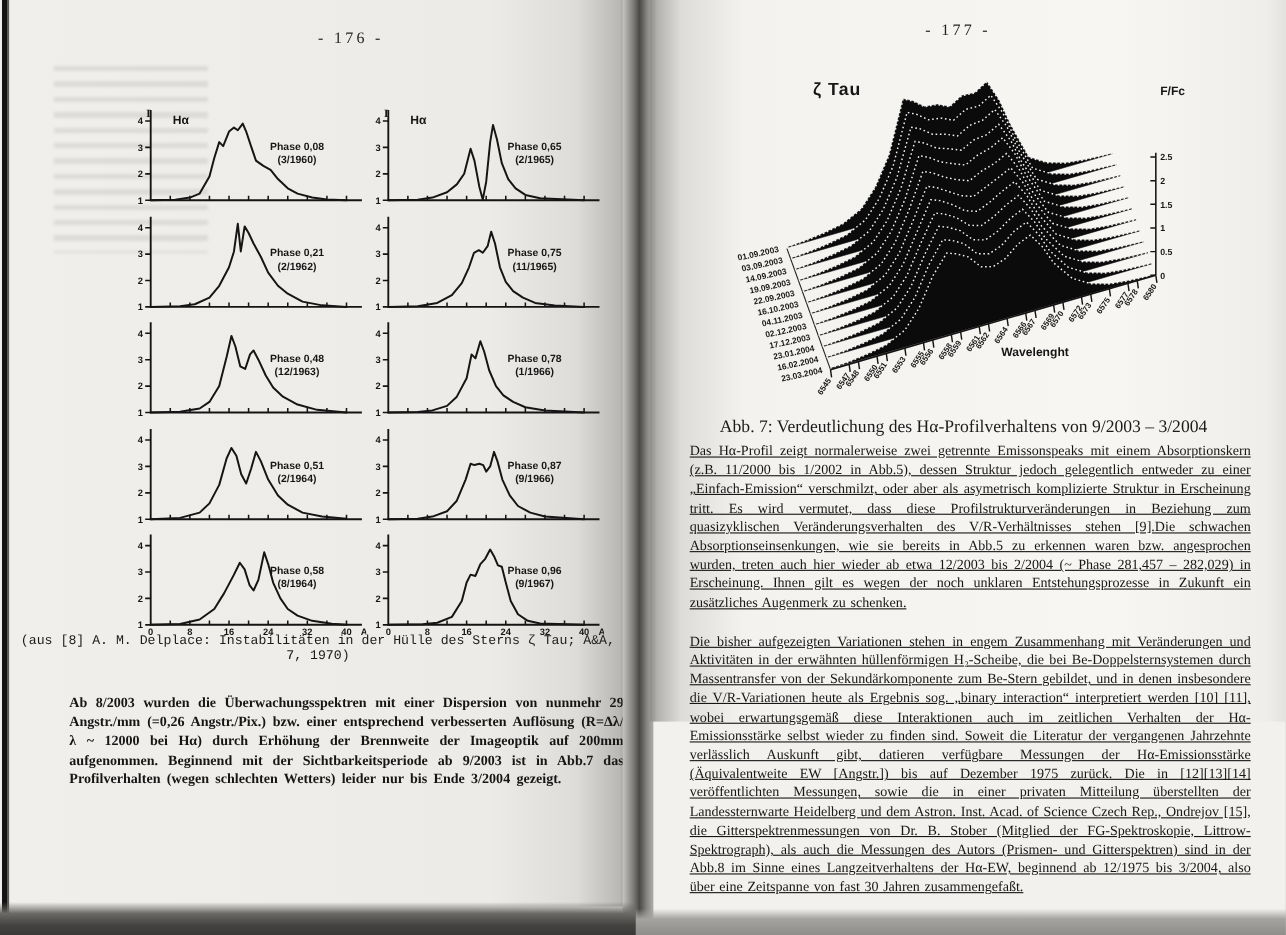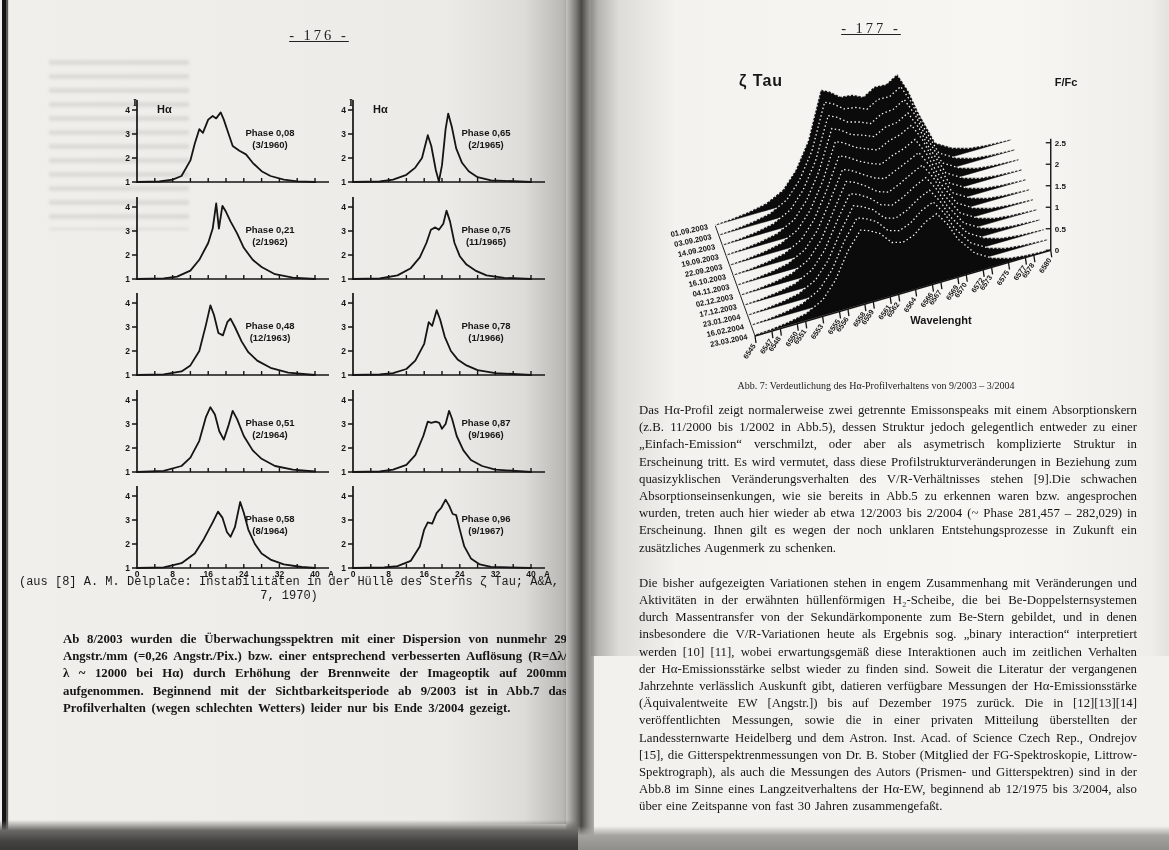--- a/index.html
+++ b/index.html
@@ -11,36 +11,36 @@
   .page-left{left:9px;width:560px;height:824px;
              background:linear-gradient(to right,#f0efeb 0%,#edebe7 78%,#dedcd8 92%,#bab8b4 99%,#9a9894 100%);}
   .page-right{left:591px;width:578px;height:656px;
               background:linear-gradient(to right,#8e8c88 0px,#b5b3af 7px,#dddcd8 28px,#f3f2ef 85px,#f7f6f3 420px,#efeeeb 560px,#e3e2df 578px);}
   .gutter{position:absolute;left:566px;top:0;width:28px;height:850px;
           background:linear-gradient(to right,#c7c5c1,#7e7c78 35%,#4a4946 55%,#8a8884 80%,#b0aeaa);}
   .bottom-shadow-left{position:absolute;left:0;top:820px;width:578px;height:30px;
           background:linear-gradient(to bottom,rgba(90,88,84,0) 0,#6b6966 35%,#454341 70%,#3a3836 100%);}
   .bottom-shadow-right{position:absolute;left:578px;top:826px;width:591px;height:24px;
           background:linear-gradient(to bottom,rgba(150,148,144,0) 0,#a5a39f 40%,#908e8a 100%);}
-  .pagenum{position:absolute;font-size:14.5px;letter-spacing:3px;color:#222;text-decoration:underline;}
+  .pagenum{position:absolute;font-size:14.5px;letter-spacing:3px;color:#222;}
   .pagenum-left{left:230px;top:27px;width:160px;text-align:center;}
   .pagenum-right{left:200px;top:20px;width:160px;text-align:center;}
   .ghost-text{position:absolute;left:40px;top:60px;width:140px;height:170px;opacity:.14;filter:blur(1.5px);
      background:repeating-linear-gradient(180deg,#6a6a68 0 5px,transparent 5px 14px);}
   #abb6{position:absolute;left:110px;top:96px;width:440px;height:486px;}
   #abb6 svg{position:absolute;}
   .caption{position:absolute;text-align:center;}
   .cap6{left:0;top:574px;width:560px;}
   .cap6 .l1{font-size:13.5px;}
   .cap6 .l2{font-size:12px;margin-top:1px;font-family:Liberation Mono, monospace;}
-  .cap7{left:20px;top:380px;width:530px;font-size:10px;}
+  .cap7{left:20px;top:380px;width:530px;font-size:16px;}
   .bodytext{font-size:12.8px;line-height:17.2px;text-align:justify;color:#161616;}
   .left-body{position:absolute;left:54px;top:631px;width:504px;word-spacing:2.5px;font-weight:bold;}
   .right-body{position:absolute;left:32px;top:402px;width:514px;word-spacing:1px;}
-  .right-body p{margin:0 0 18px 16px;}
+  .right-body p{margin:0 0 18px 4px;text-decoration:underline;}
   #abb7{position:absolute;left:52px;top:56px;}
 </style>
 </head>
 <body>
 
 <div class="spread">
   <div class="left-edge"></div>
 
   <div class="page page-left">
     <div class="pagenum pagenum-left">- 176 -</div>

